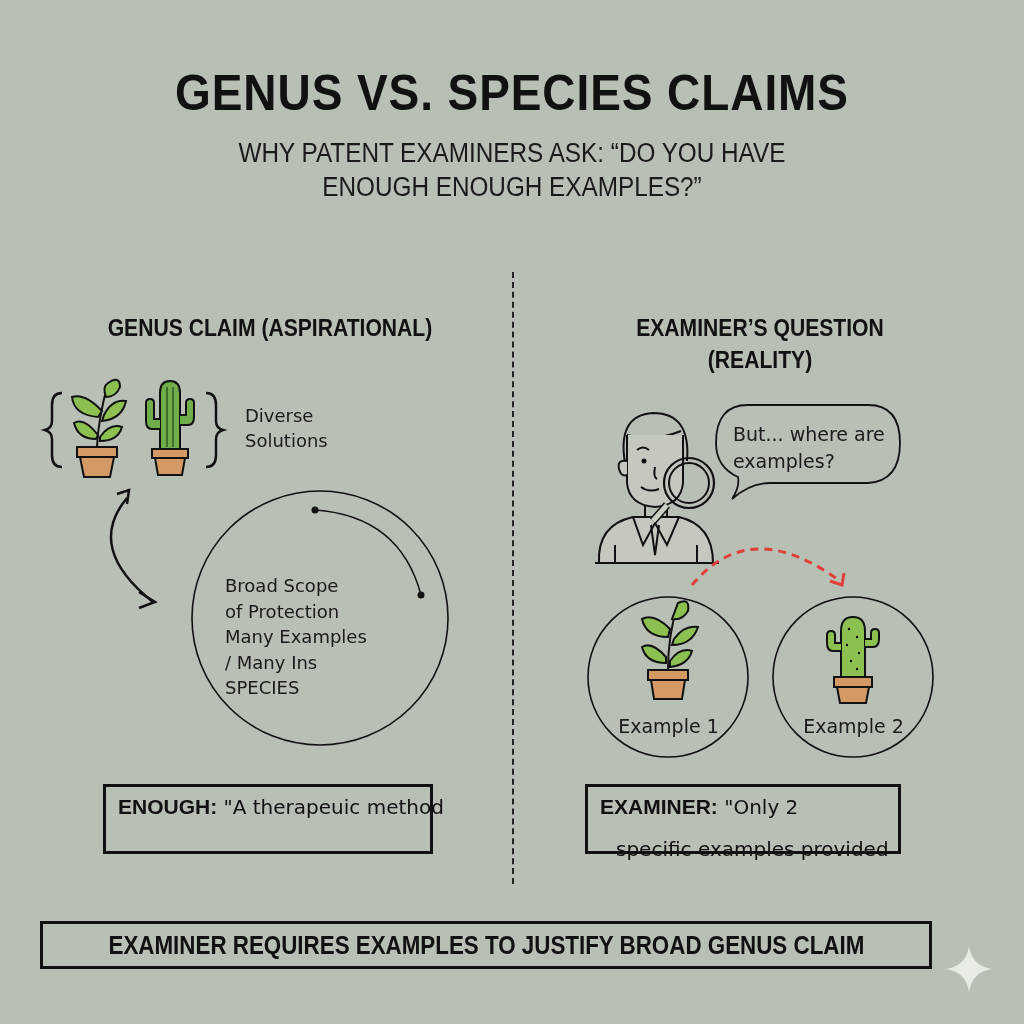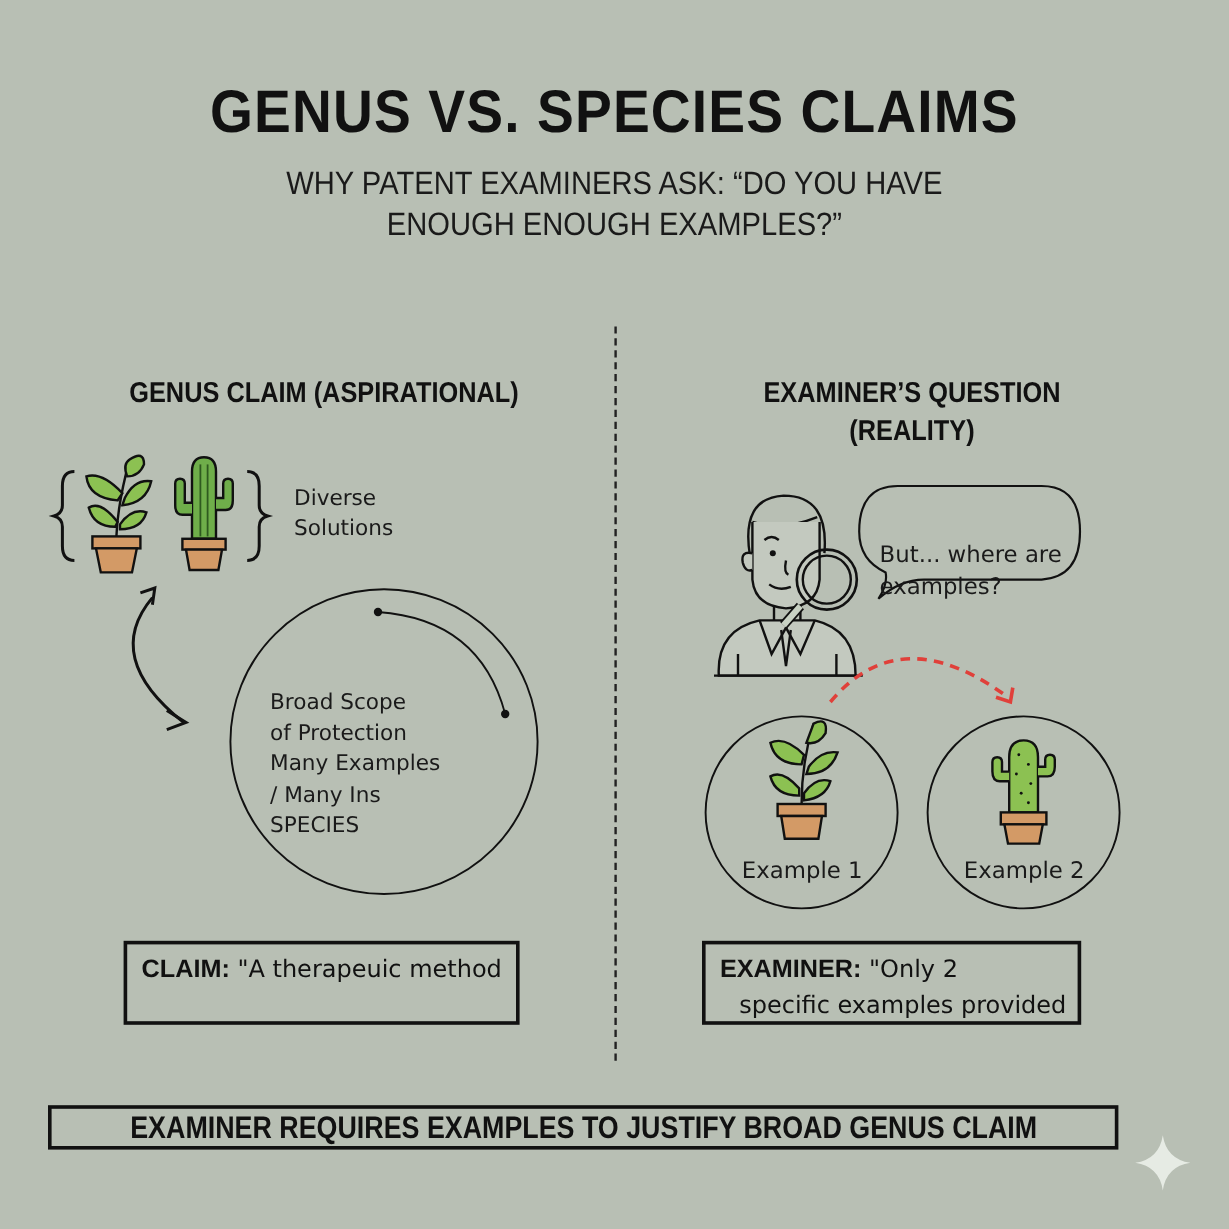--- a/index.html
+++ b/index.html
@@ -31,21 +31,21 @@
   .divider {
     left:512px; top:272px; height:612px; width:0;
     border-left:2px dashed #222;
   }
   .box {
     border:3px solid #111; box-sizing:border-box;
   }
   .box .kw { font-family:"Liberation Sans", sans-serif; font-weight:bold; font-size:21px; }
   .box .txt { font-family:"DejaVu Sans", sans-serif; font-size:20px; }
   .footer {
-    left:40px; top:921px; width:892px; height:37px;
+    left:40px; top:921px; width:892px; height:48px;
     border:3px solid #111; box-sizing:border-box;
     display:flex; align-items:center; justify-content:center;
   }
   .footer span {
     font-family:"Liberation Sans", sans-serif; font-weight:bold; font-size:26px;
     transform:scaleX(0.86); white-space:nowrap; display:inline-block;
   }
   svg { overflow:visible; }
 </style>
 </head>
@@ -112,21 +112,21 @@
 <div class="abs body-text" style="left:225px; top:573px; width:190px; text-align:left; font-size:18px; line-height:25.5px;">
   <div>Broad Scope</div>
   <div>of Protection</div>
   <div>Many Examples</div>
   <div>/ Many Ins</div>
   <div>SPECIES</div>
 </div>
 
 <div class="abs box" style="left:103px; top:784px; width:330px; height:70px; padding:6px 0 0 12px;">
   <div style="white-space:nowrap; line-height:28px;">
-    <span class="kw">CLAIM:</span><span class="txt"> "A therapeuic method</span>
+    <span class="kw">ENOUGH:</span><span class="txt"> "A therapeuic method</span>
   </div>
 </div>
 
 <div class="abs section-head" style="left:560px; top:312px; width:400px;">
   <div>EXAMINER’S QUESTION</div>
   <div>(REALITY)</div>
 </div>
 
 <svg class="abs" style="left:595px; top:405px;" width="135" height="160">
   <g>
@@ -156,21 +156,21 @@
     <line x1="72" y1="100" x2="58" y2="116" stroke="#111" stroke-width="8"></line>
     <line x1="72" y1="100" x2="58" y2="116" stroke="#c9d2c4" stroke-width="5"></line>
     <circle cx="94" cy="78" r="25" fill="none" stroke="#111" stroke-width="2.2"></circle>
     <circle cx="94" cy="78" r="20" fill="none" stroke="#111" stroke-width="2"></circle>
   </g>
 </svg>
 
 <svg class="abs" style="left:710px; top:403px;" width="195" height="100">
   <path d="M38 2 L158 2 Q190 2 190 40 Q190 78 158 80 L60 80 Q40 80 22 96 Q30 84 28 74 Q6 64 6 40 Q6 2 38 2Z" fill="none" stroke="#111" stroke-width="1.8"></path>
 </svg>
-<div class="abs body-text" style="left:733px; top:421px; font-size:19px; line-height:27px;margin-top:28px;">
+<div class="abs body-text" style="left:733px; top:421px; font-size:19px; line-height:27px;">
   <div>But... where are</div>
   <div>examples?</div>
 </div>
 
 <svg class="abs" style="left:680px; top:535px;" width="180" height="60">
   <path d="M12 50 Q70 -20 160 46" fill="none" stroke="#e0403a" stroke-width="3" stroke-dasharray="8 6"></path>
   <path d="M150 46 L162 50 L164 38" fill="none" stroke="#e0403a" stroke-width="3"></path>
 </svg>
 
 <svg class="abs" style="left:586px; top:595px;" width="165" height="165">
@@ -203,21 +203,21 @@
     <rect x="63" y="82" width="38" height="10" fill="#d39a66" stroke="#111" stroke-width="2"></rect>
     <path d="M66 92 L98 92 L95 108 L69 108Z" fill="#d39a66" stroke="#111" stroke-width="2"></path>
   </g>
 </svg>
 <div class="abs body-text" style="left:771px; top:714px; width:165px; text-align:center; font-size:19px;">Example 2</div>
 
 <div class="abs box" style="left:585px; top:784px; width:316px; height:70px; padding:6px 0 0 12px;">
   <div style="white-space:nowrap; line-height:28px;">
     <span class="kw">EXAMINER:</span><span class="txt"> "Only 2</span>
   </div>
-  <div class="txt" style="padding-left:16px; line-height:28px; white-space:nowrap;">specific examples provided</div>
+  <div class="txt" style="padding-left:16px; line-height:28px; white-space:nowrap;margin-top:12px;">specific examples provided</div>
 </div>
 
 <div class="abs footer">
   <span>EXAMINER REQUIRES EXAMPLES TO JUSTIFY BROAD GENUS CLAIM</span>
 </div>
 
 <svg class="abs" style="left:944px; top:944px;" width="50" height="50">
   <path d="M25 2 Q28 22 48 25 Q28 28 25 48 Q22 28 2 25 Q22 22 25 2Z" fill="#e6ebe4"></path>
 </svg>
 

